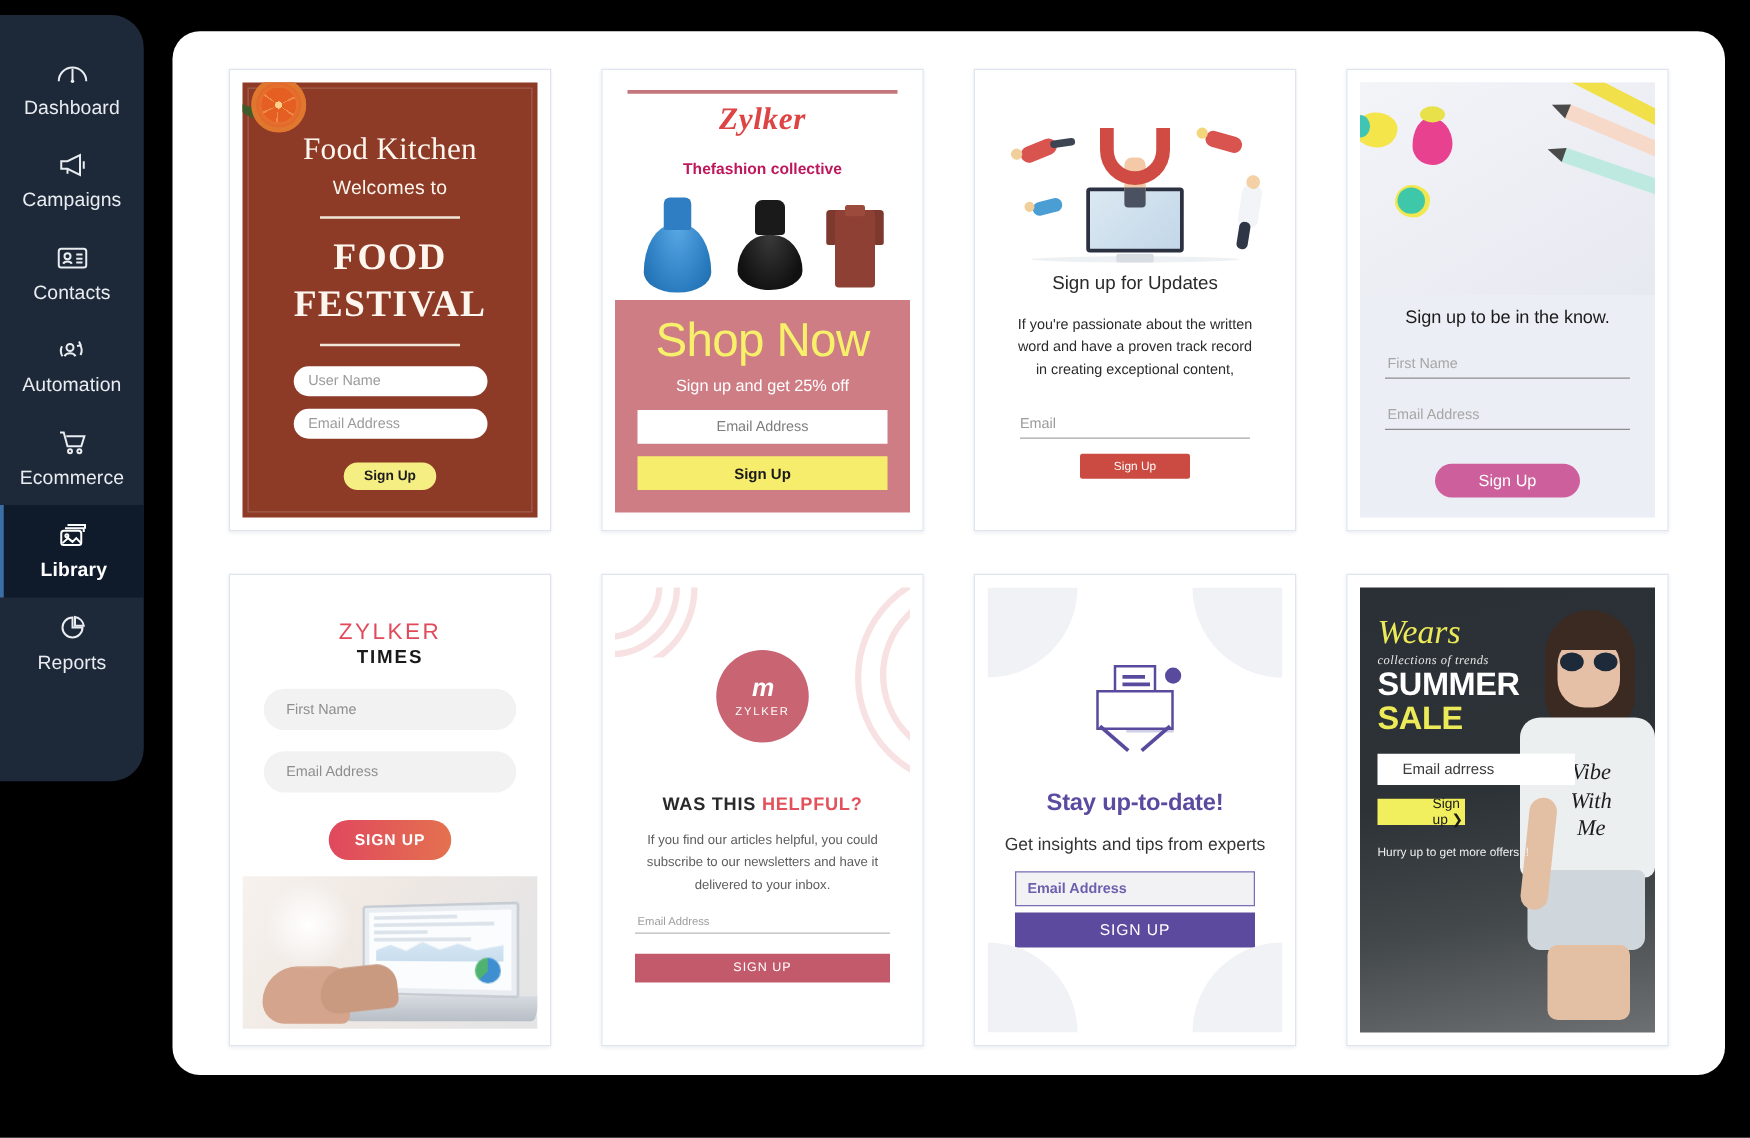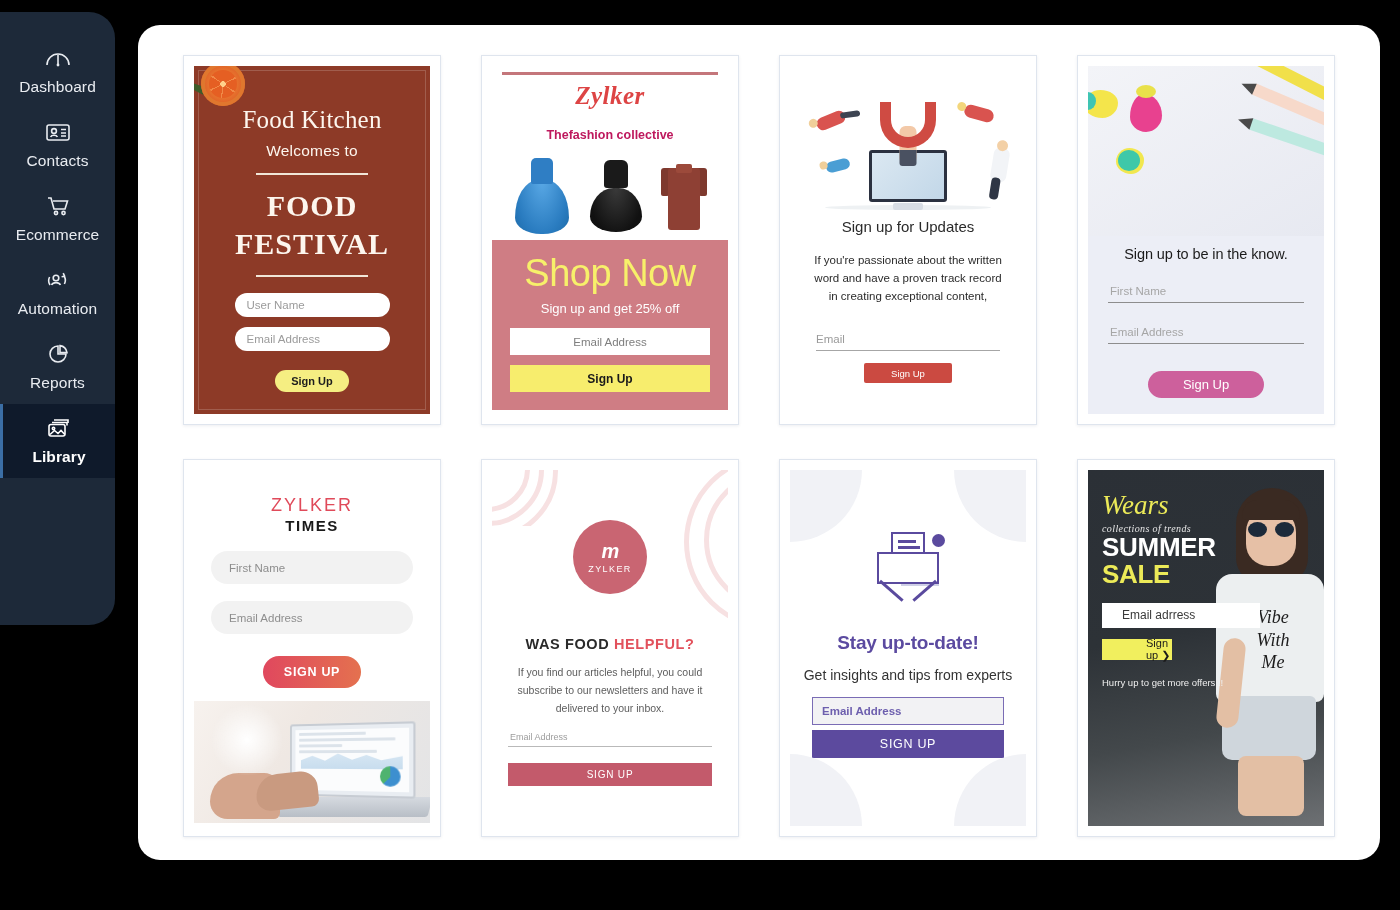--- a/index.html
+++ b/index.html
@@ -260,78 +260,88 @@
       <span class="nav-icon">
         <svg width="26" height="20" viewBox="0 0 26 20" fill="none" stroke="#e9ecf1" stroke-width="1.6">
           <path d="M2 17 A11 11 0 0 1 24 17"></path>
             <path d="M13 16 L13 7"></path>
             <circle cx="13" cy="17" r="1.4" fill="#e9ecf1" stroke="none"></circle>
         </svg>
       </span>
       <span class="nav-label">Dashboard</span>
     </div>
 
+    <div class="nav-item">
+      <span class="nav-icon">
+        <svg width="26" height="22" viewBox="0 0 26 22" fill="none" stroke="#e9ecf1" stroke-width="1.6">
+          <path d="M4 8 H9 L19 3 V19 L9 14 H4 Z"></path>
+            <path d="M22 8 v6"></path>
+            <path d="M9 14 v4"></path>
+        </svg>
+      </span>
+      <span class="nav-label">Campaigns</span>
+    </div>
 
     <div class="nav-item">
       <span class="nav-icon">
         <svg width="26" height="20" viewBox="0 0 26 20" fill="none" stroke="#e9ecf1" stroke-width="1.6">
           <rect x="2" y="3" width="22" height="15" rx="2"></rect>
             <circle cx="9" cy="9" r="2.4"></circle>
           <path d="M5.6 15 c1-2.4 5.8-2.4 6.8 0"></path>
             <path d="M16 7.5h5M16 11h5M16 14h5"></path>
         </svg>
       </span>
       <span class="nav-label">Contacts</span>
-    </div>
-
-    <div class="nav-item">
-      <span class="nav-icon">
-        <svg width="26" height="22" viewBox="0 0 26 22" fill="none" stroke="#e9ecf1" stroke-width="1.6">
-          <path d="M3 3 h3 l3 11 h11 l2.5 -8 H8"></path>
-            <circle cx="11" cy="18" r="1.6"></circle>
-            <circle cx="18.5" cy="18" r="1.6"></circle>
-        </svg>
-      </span>
-      <span class="nav-label">Ecommerce</span>
     </div>
 
     <div class="nav-item">
       <span class="nav-icon">
         <svg width="27" height="21" viewBox="0 0 27 21" fill="none" stroke="#e9ecf1" stroke-width="1.6">
           <circle cx="12" cy="8" r="2.8"></circle>
             <path d="M7.6 15c1.5-3.2 7.3-3.2 8.8 0"></path>
           <path d="M20 6 a8 8 0 0 1 .4 8"></path>
             <path d="M6 15 a8 8 0 0 1 -.4 -8"></path>
           <path d="M19.2 3.2 L20.6 6.2 L17.6 6.8" stroke-linejoin="round"></path>
         </svg>
       </span>
       <span class="nav-label">Automation</span>
     </div>
 
     <div class="nav-item">
       <span class="nav-icon">
         <svg width="26" height="22" viewBox="0 0 26 22" fill="none" stroke="#e9ecf1" stroke-width="1.6">
-          <path d="M13 3 a8 8 0 1 0 8 8 h-8 Z"></path>
-            <path d="M15 2.6 a8.4 8.4 0 0 1 7 7 h-7 Z"></path>
-        </svg>
-      </span>
-      <span class="nav-label">Reports</span>
+          <path d="M3 3 h3 l3 11 h11 l2.5 -8 H8"></path>
+            <circle cx="11" cy="18" r="1.6"></circle>
+            <circle cx="18.5" cy="18" r="1.6"></circle>
+        </svg>
+      </span>
+      <span class="nav-label">Ecommerce</span>
     </div>
 
     <div class="nav-item active">
       <span class="nav-icon">
         <svg width="27" height="22" viewBox="0 0 27 22" fill="none" stroke="#ffffff" stroke-width="1.6">
           <path d="M8 3 h14 v3"></path>
             <path d="M6 5.5 h15 v3"></path>
           <rect x="3" y="7.5" width="16" height="11.5" rx="2"></rect>
           <circle cx="7.5" cy="11.5" r="1.2"></circle>
             <path d="M4 17.5 l4.5-4 3.5 3 3-3 3.8 4"></path>
         </svg>
       </span>
       <span class="nav-label">Library</span>
+    </div>
+
+    <div class="nav-item">
+      <span class="nav-icon">
+        <svg width="26" height="22" viewBox="0 0 26 22" fill="none" stroke="#e9ecf1" stroke-width="1.6">
+          <path d="M13 3 a8 8 0 1 0 8 8 h-8 Z"></path>
+            <path d="M15 2.6 a8.4 8.4 0 0 1 7 7 h-7 Z"></path>
+        </svg>
+      </span>
+      <span class="nav-label">Reports</span>
     </div>
   </nav>
 
   <main class="panel">
     <div class="grid">
 
       <div class="card c1">
         <div class="card-inner">
           <div class="inner-frame"></div>
           <div class="leaf"></div>
@@ -466,21 +476,21 @@
             <div class="arc" style="left:-54px;top:-54px;width:138px;height:138px;"></div>
           </div>
           <div class="arcs-r">
             <div class="arc" style="right:-70px;top:6px;width:140px;height:140px;"></div>
             <div class="arc" style="right:-86px;top:-10px;width:176px;height:176px;"></div>
           </div>
           <div class="logo">
             <span class="m">m</span>
             <span class="n">ZYLKER</span>
           </div>
-          <div class="h"><span>WAS FOOD </span><em>HELPFUL?</em></div>
+          <div class="h"><span>WAS THIS </span><em>HELPFUL?</em></div>
           <div class="p">If you find our articles helpful, you could subscribe to our newsletters and have it delivered to your inbox.</div>
           <div class="lf">Email Address</div>
           <div class="btn">SIGN UP</div>
         </div>
       </div>
 
       <div class="card c7">
         <div class="card-inner">
           <div class="corner tl"></div>
             <div class="corner tr"></div>

